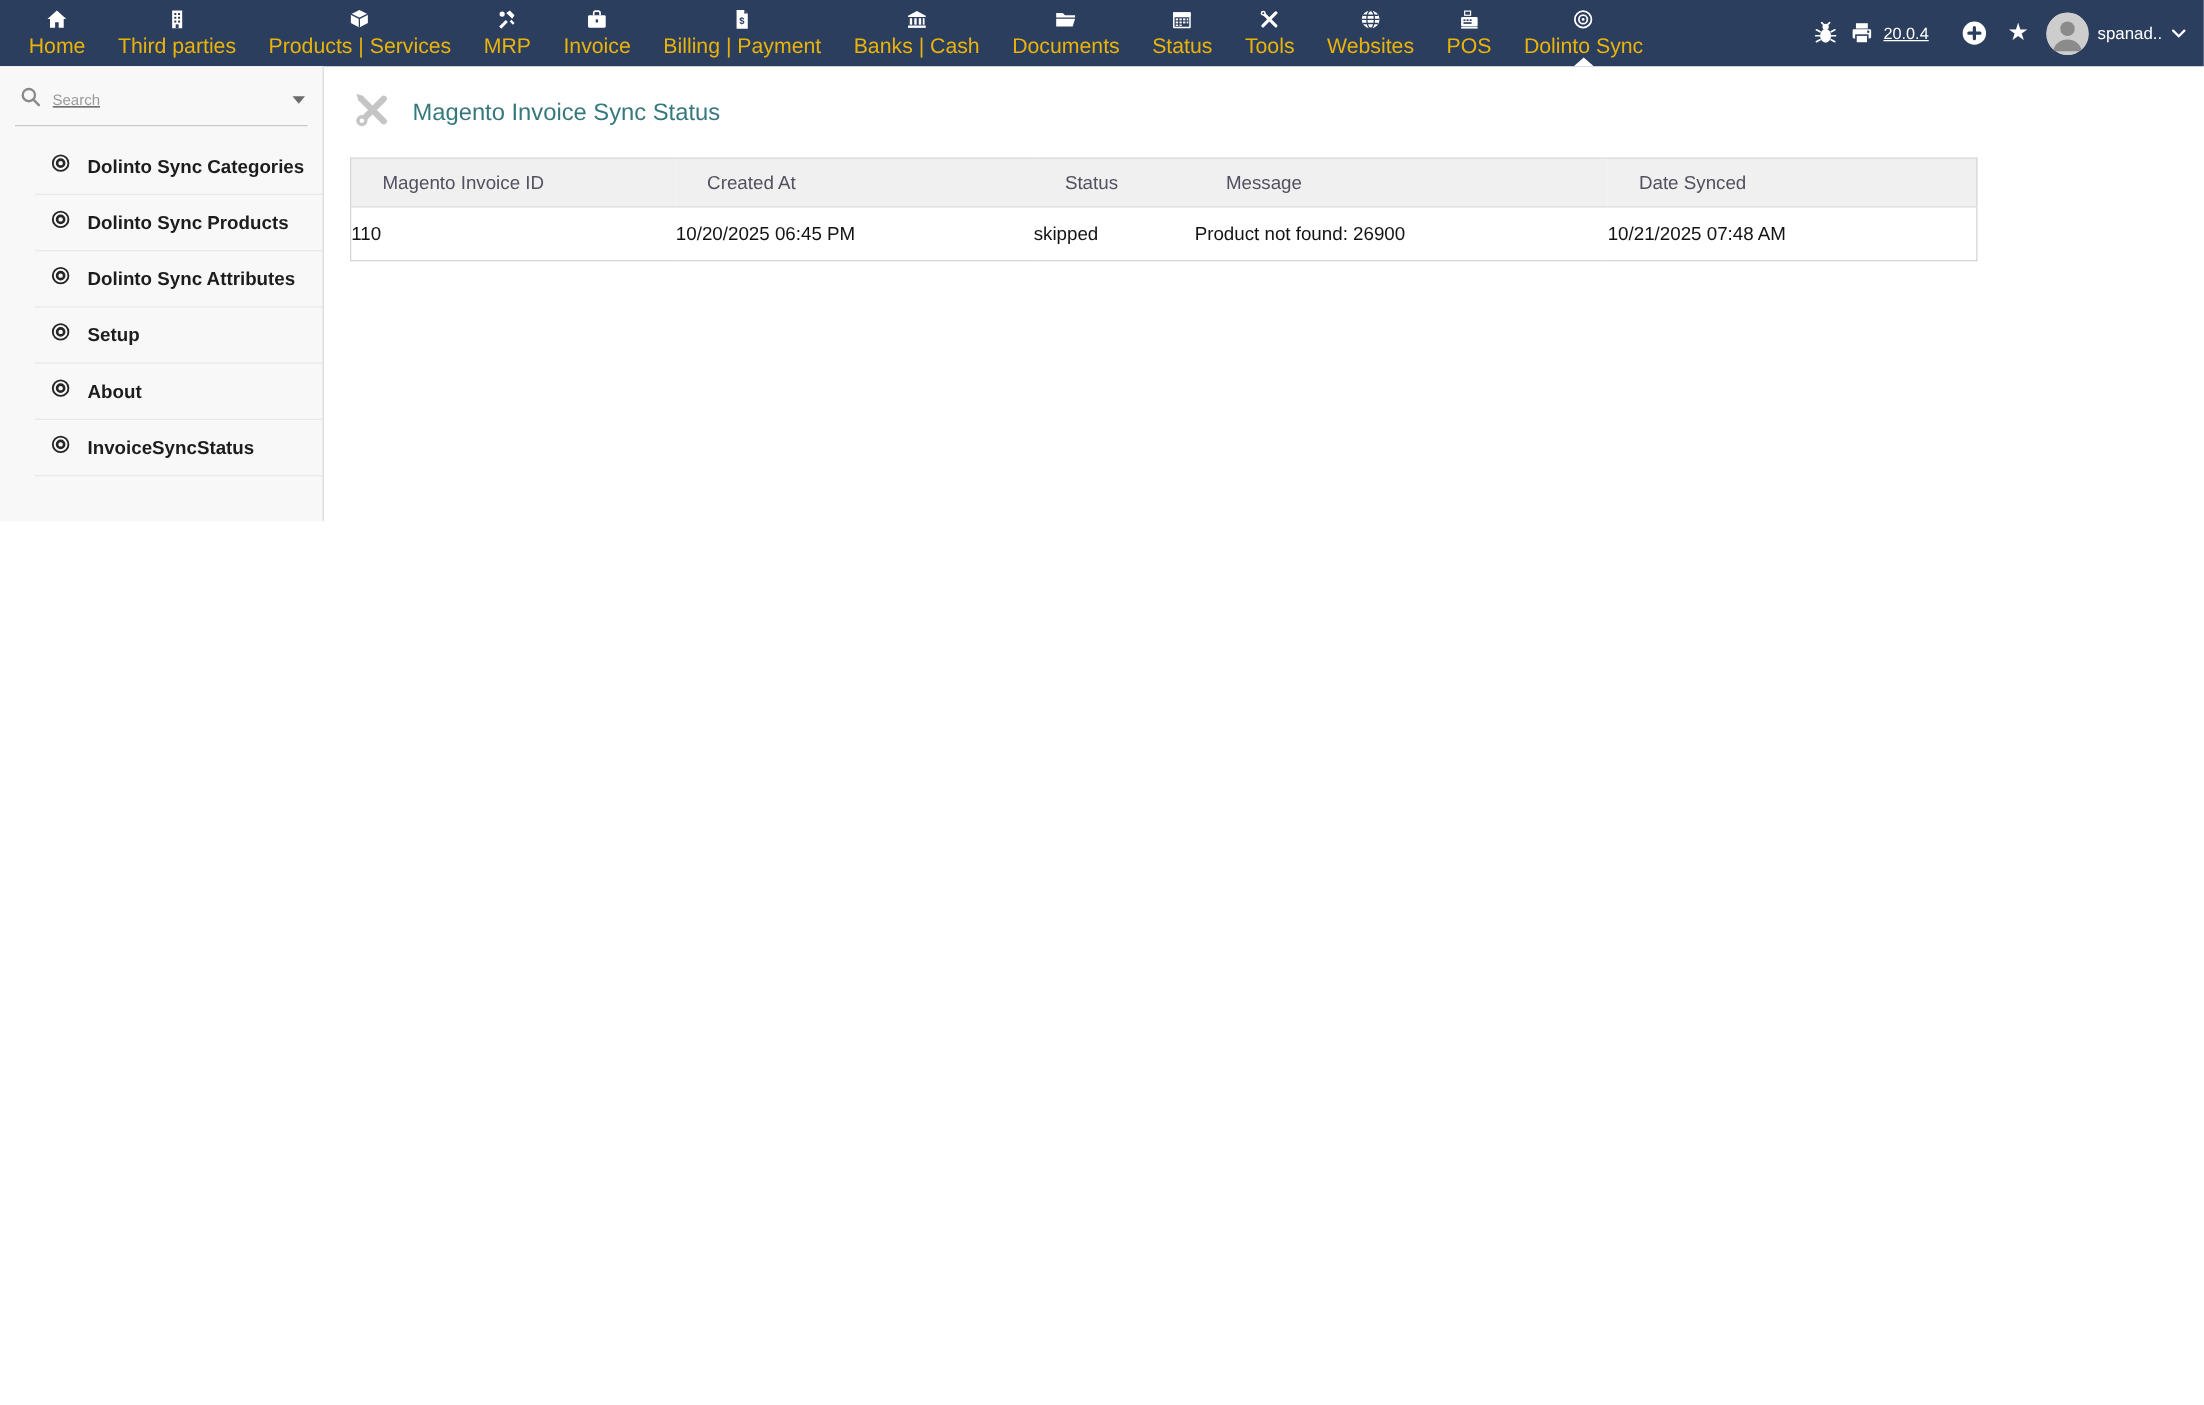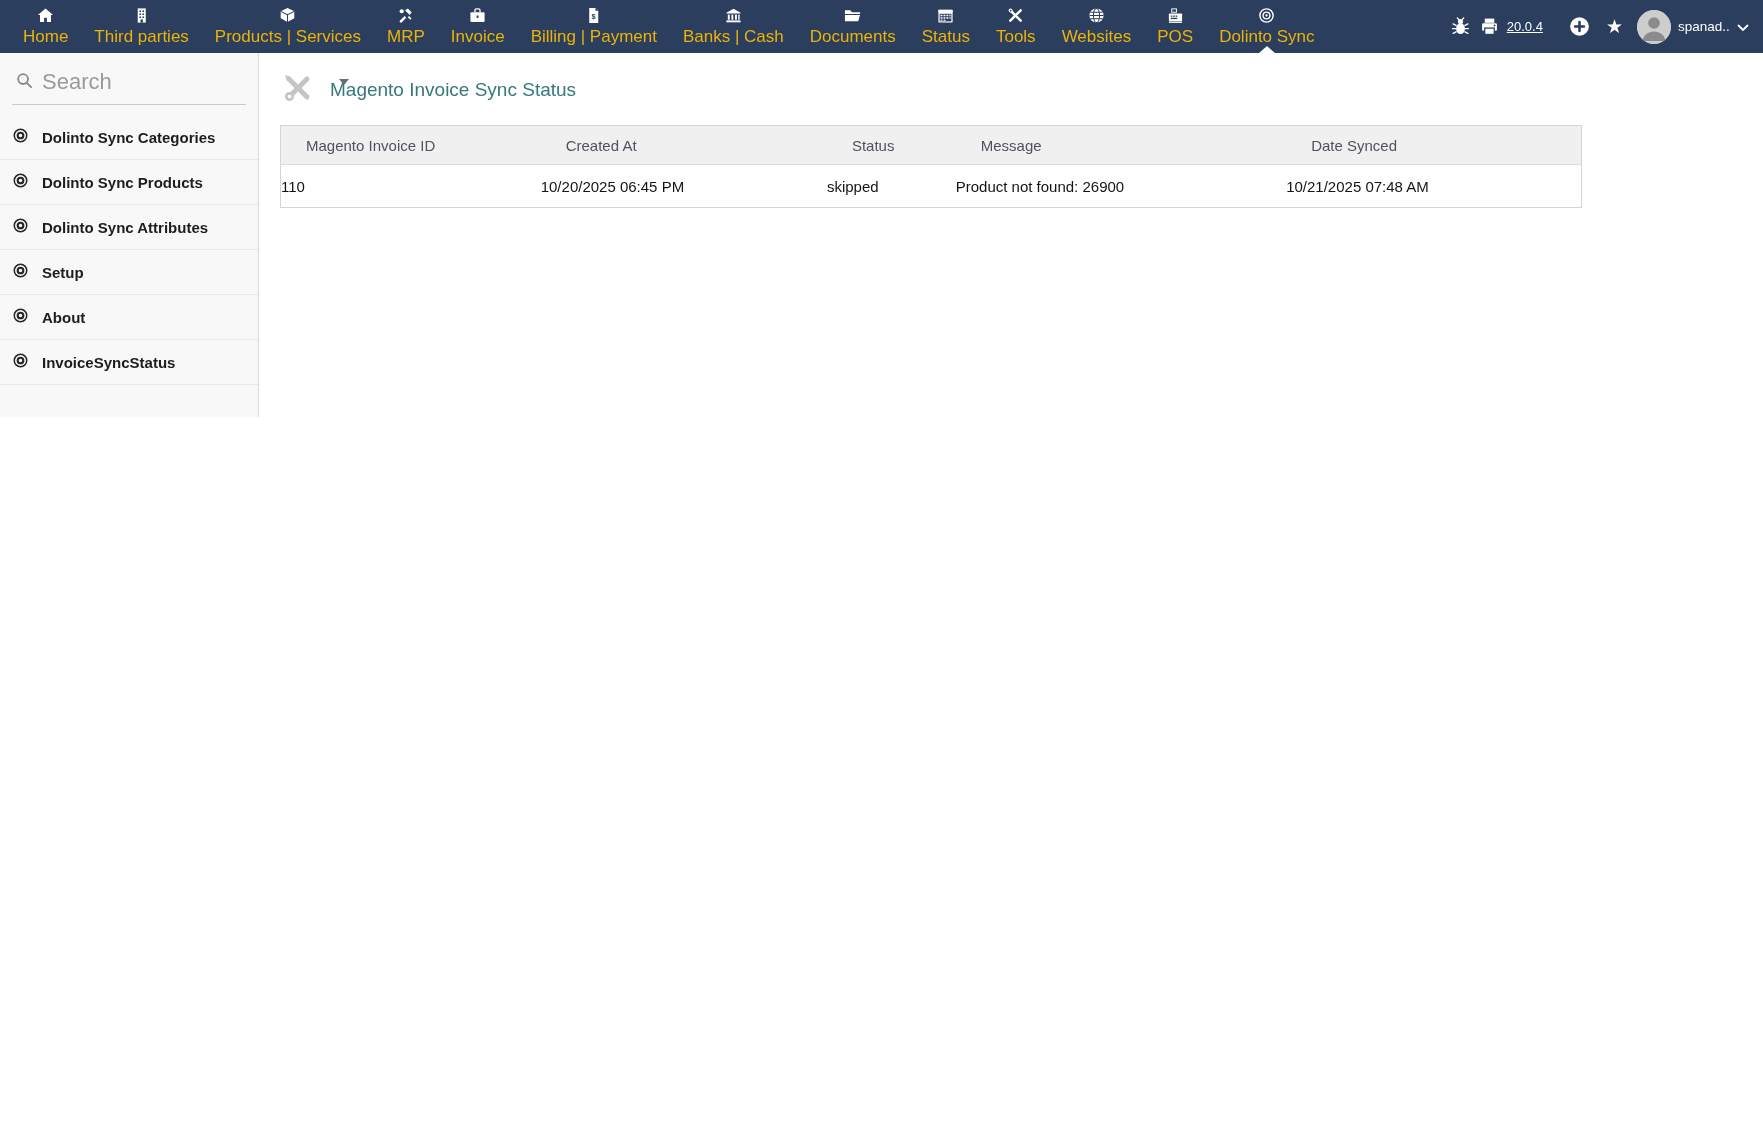--- a/index.html
+++ b/index.html
@@ -39,28 +39,28 @@
     position:absolute; top:53px; left:0; width:259px; height:364px;
     background:#f8f8f8; border-right:1px solid #d9d9dd;
   }
   .search-row {
     margin:16px 12px 0 12px; padding:0 2px 9px 4px;
     border-bottom:1px solid #c9c9c9;
     display:flex; align-items:center; gap:9px;
   }
   .search-row input {
     border:none; outline:none; background:transparent; flex:1;
-    font-size:22px; color:#444; font-family:"Liberation Sans", sans-serif;
+    font-size:12px; color:#444; font-family:"Liberation Sans", sans-serif;text-decoration:underline;
   }
   .search-row input::placeholder { color:#9a9a9a; }
   .search-caret {
     width:0; height:0; border-left:5px solid transparent; border-right:5px solid transparent;
     border-top:6px solid #6b6b6b; cursor:pointer; flex:0 0 auto;
   }
-  .side-menu { margin-top:10px; }
+  .side-menu { margin-top:10px;padding-left:28px; }
   .side-item {
     height:45px; display:flex; align-items:center; gap:13px; padding-left:12px;
     border-bottom:1px solid #e8e8e8; cursor:pointer;
   }
   .side-item .s-label { font-size:15px; font-weight:bold; color:#1d1d1d; white-space:nowrap; }
 
   
   .main { position:absolute; top:53px; left:243px; width:1504px; }
   .title-row { display:flex; align-items:center; gap:15px; margin:18px 0 0 38px; }
   .page-title { font-size:19px; font-weight:400; color:#36787d; }

